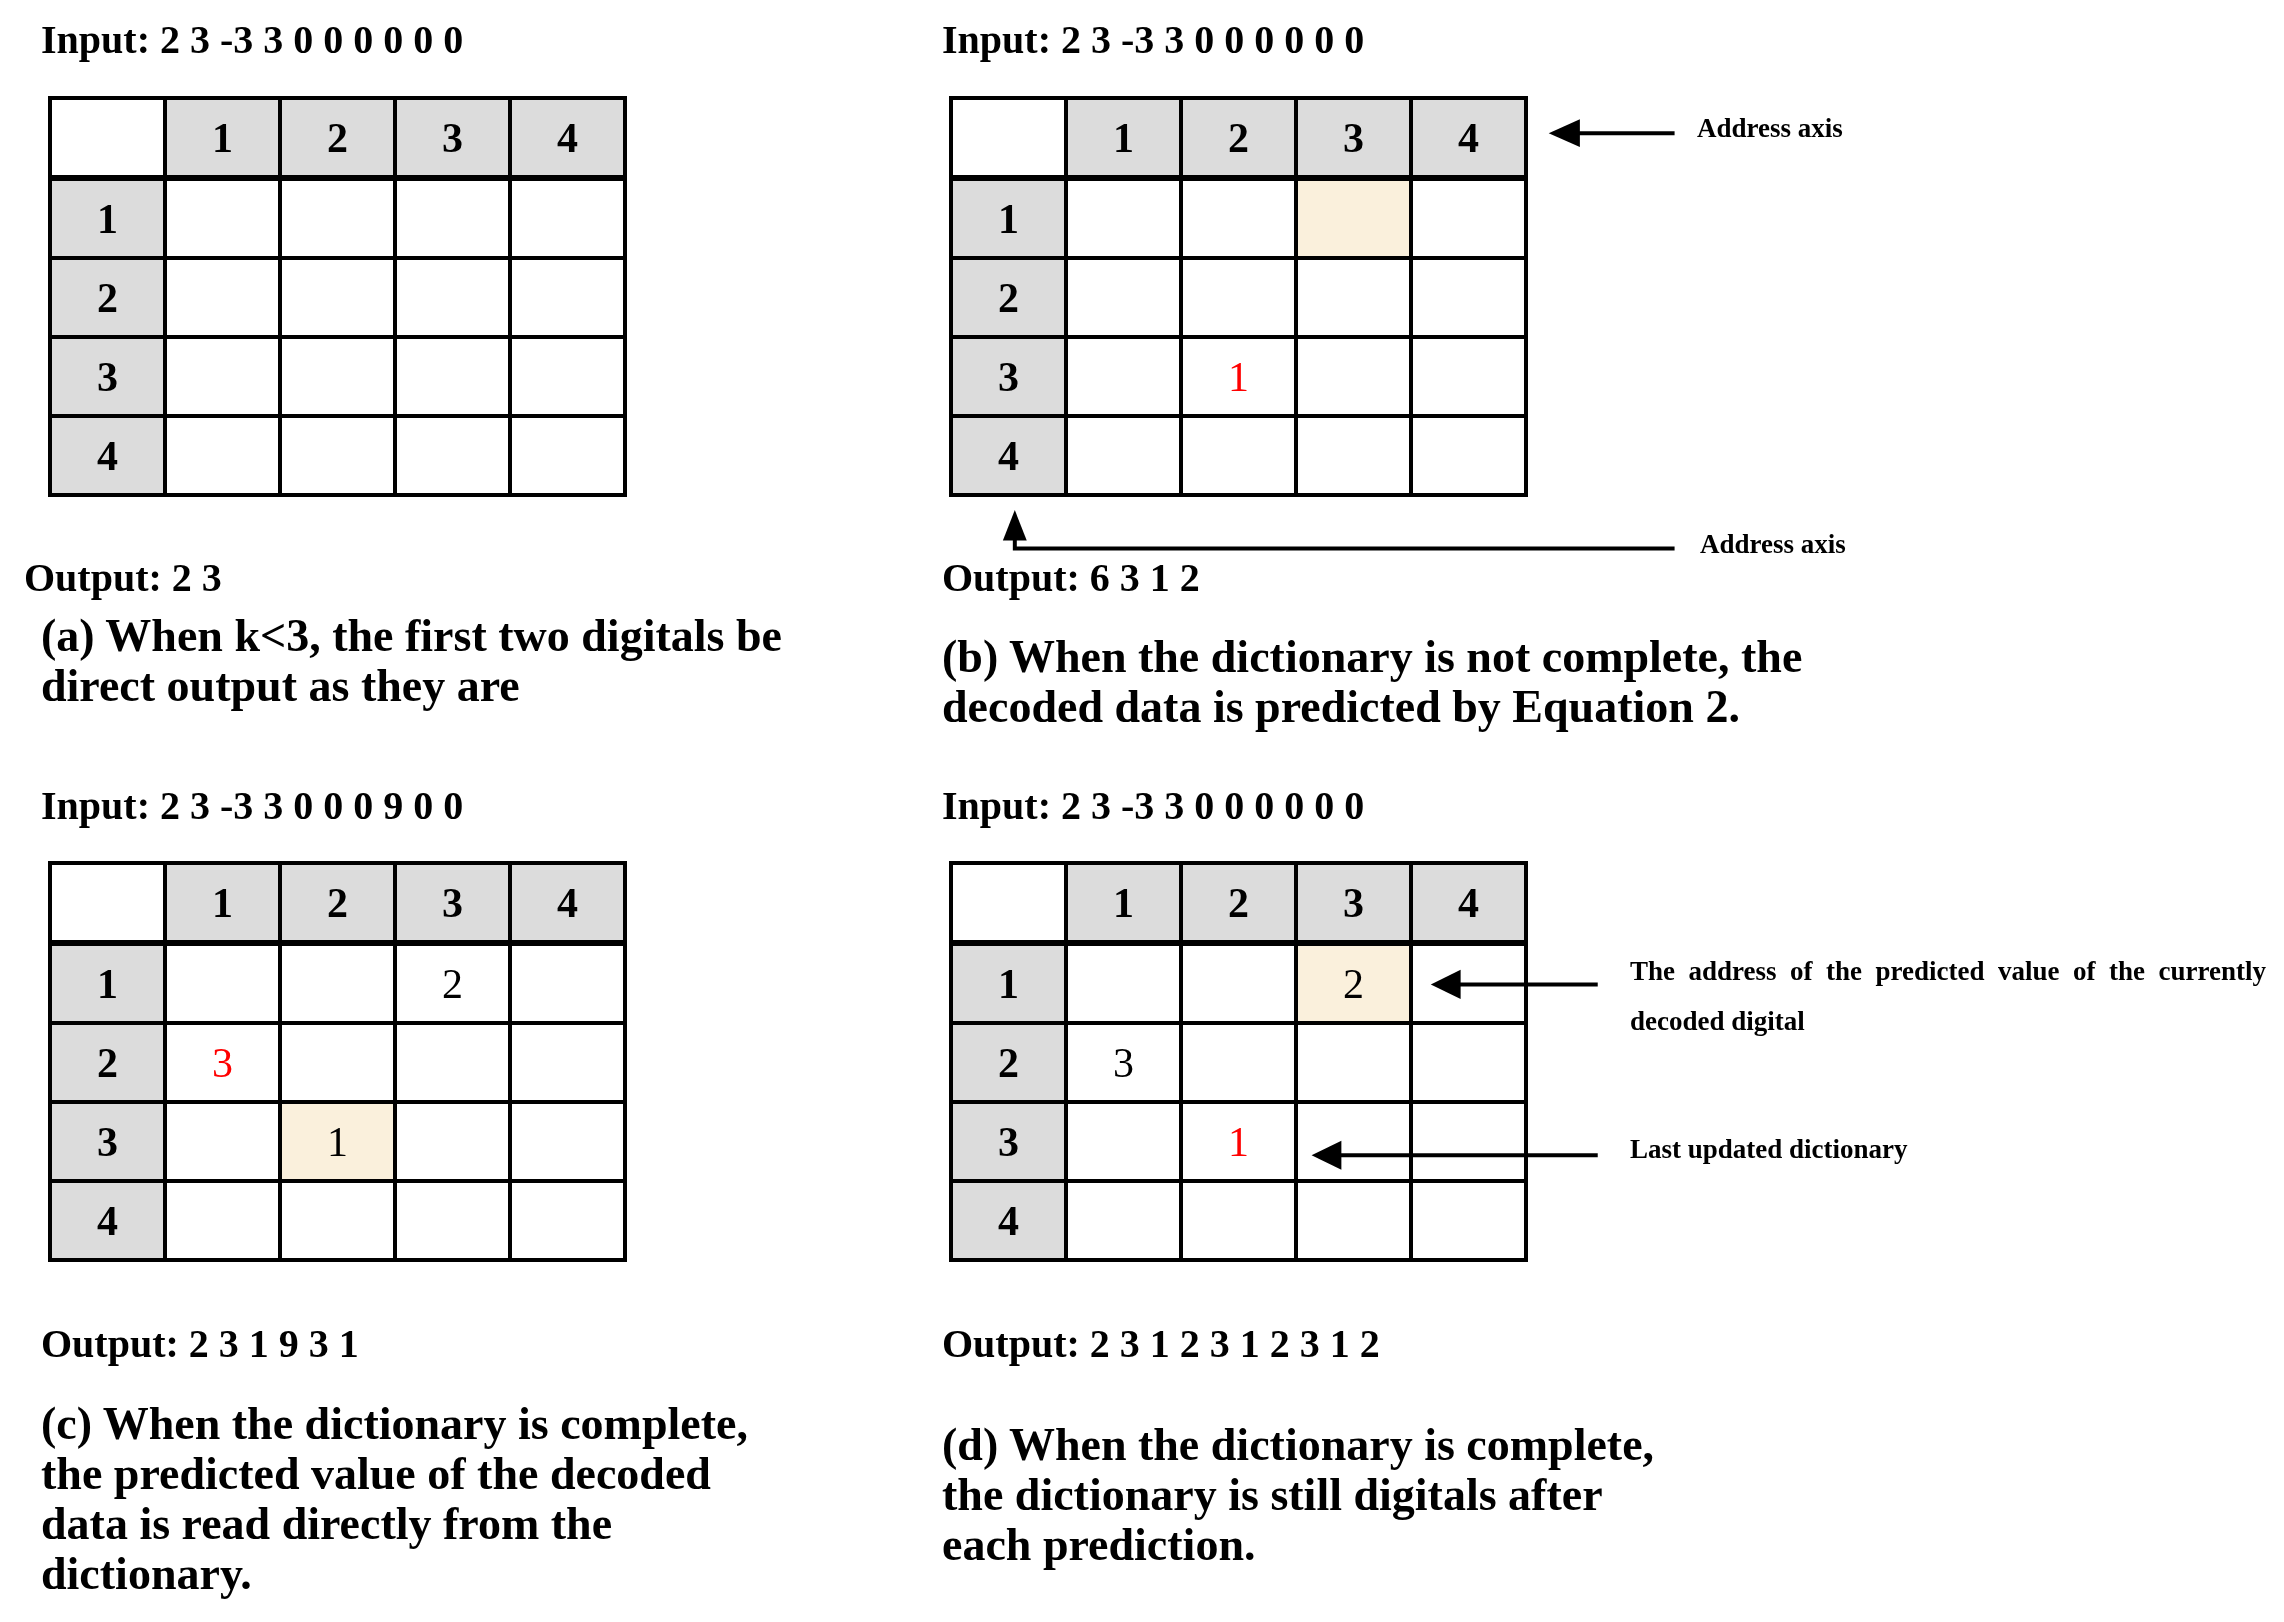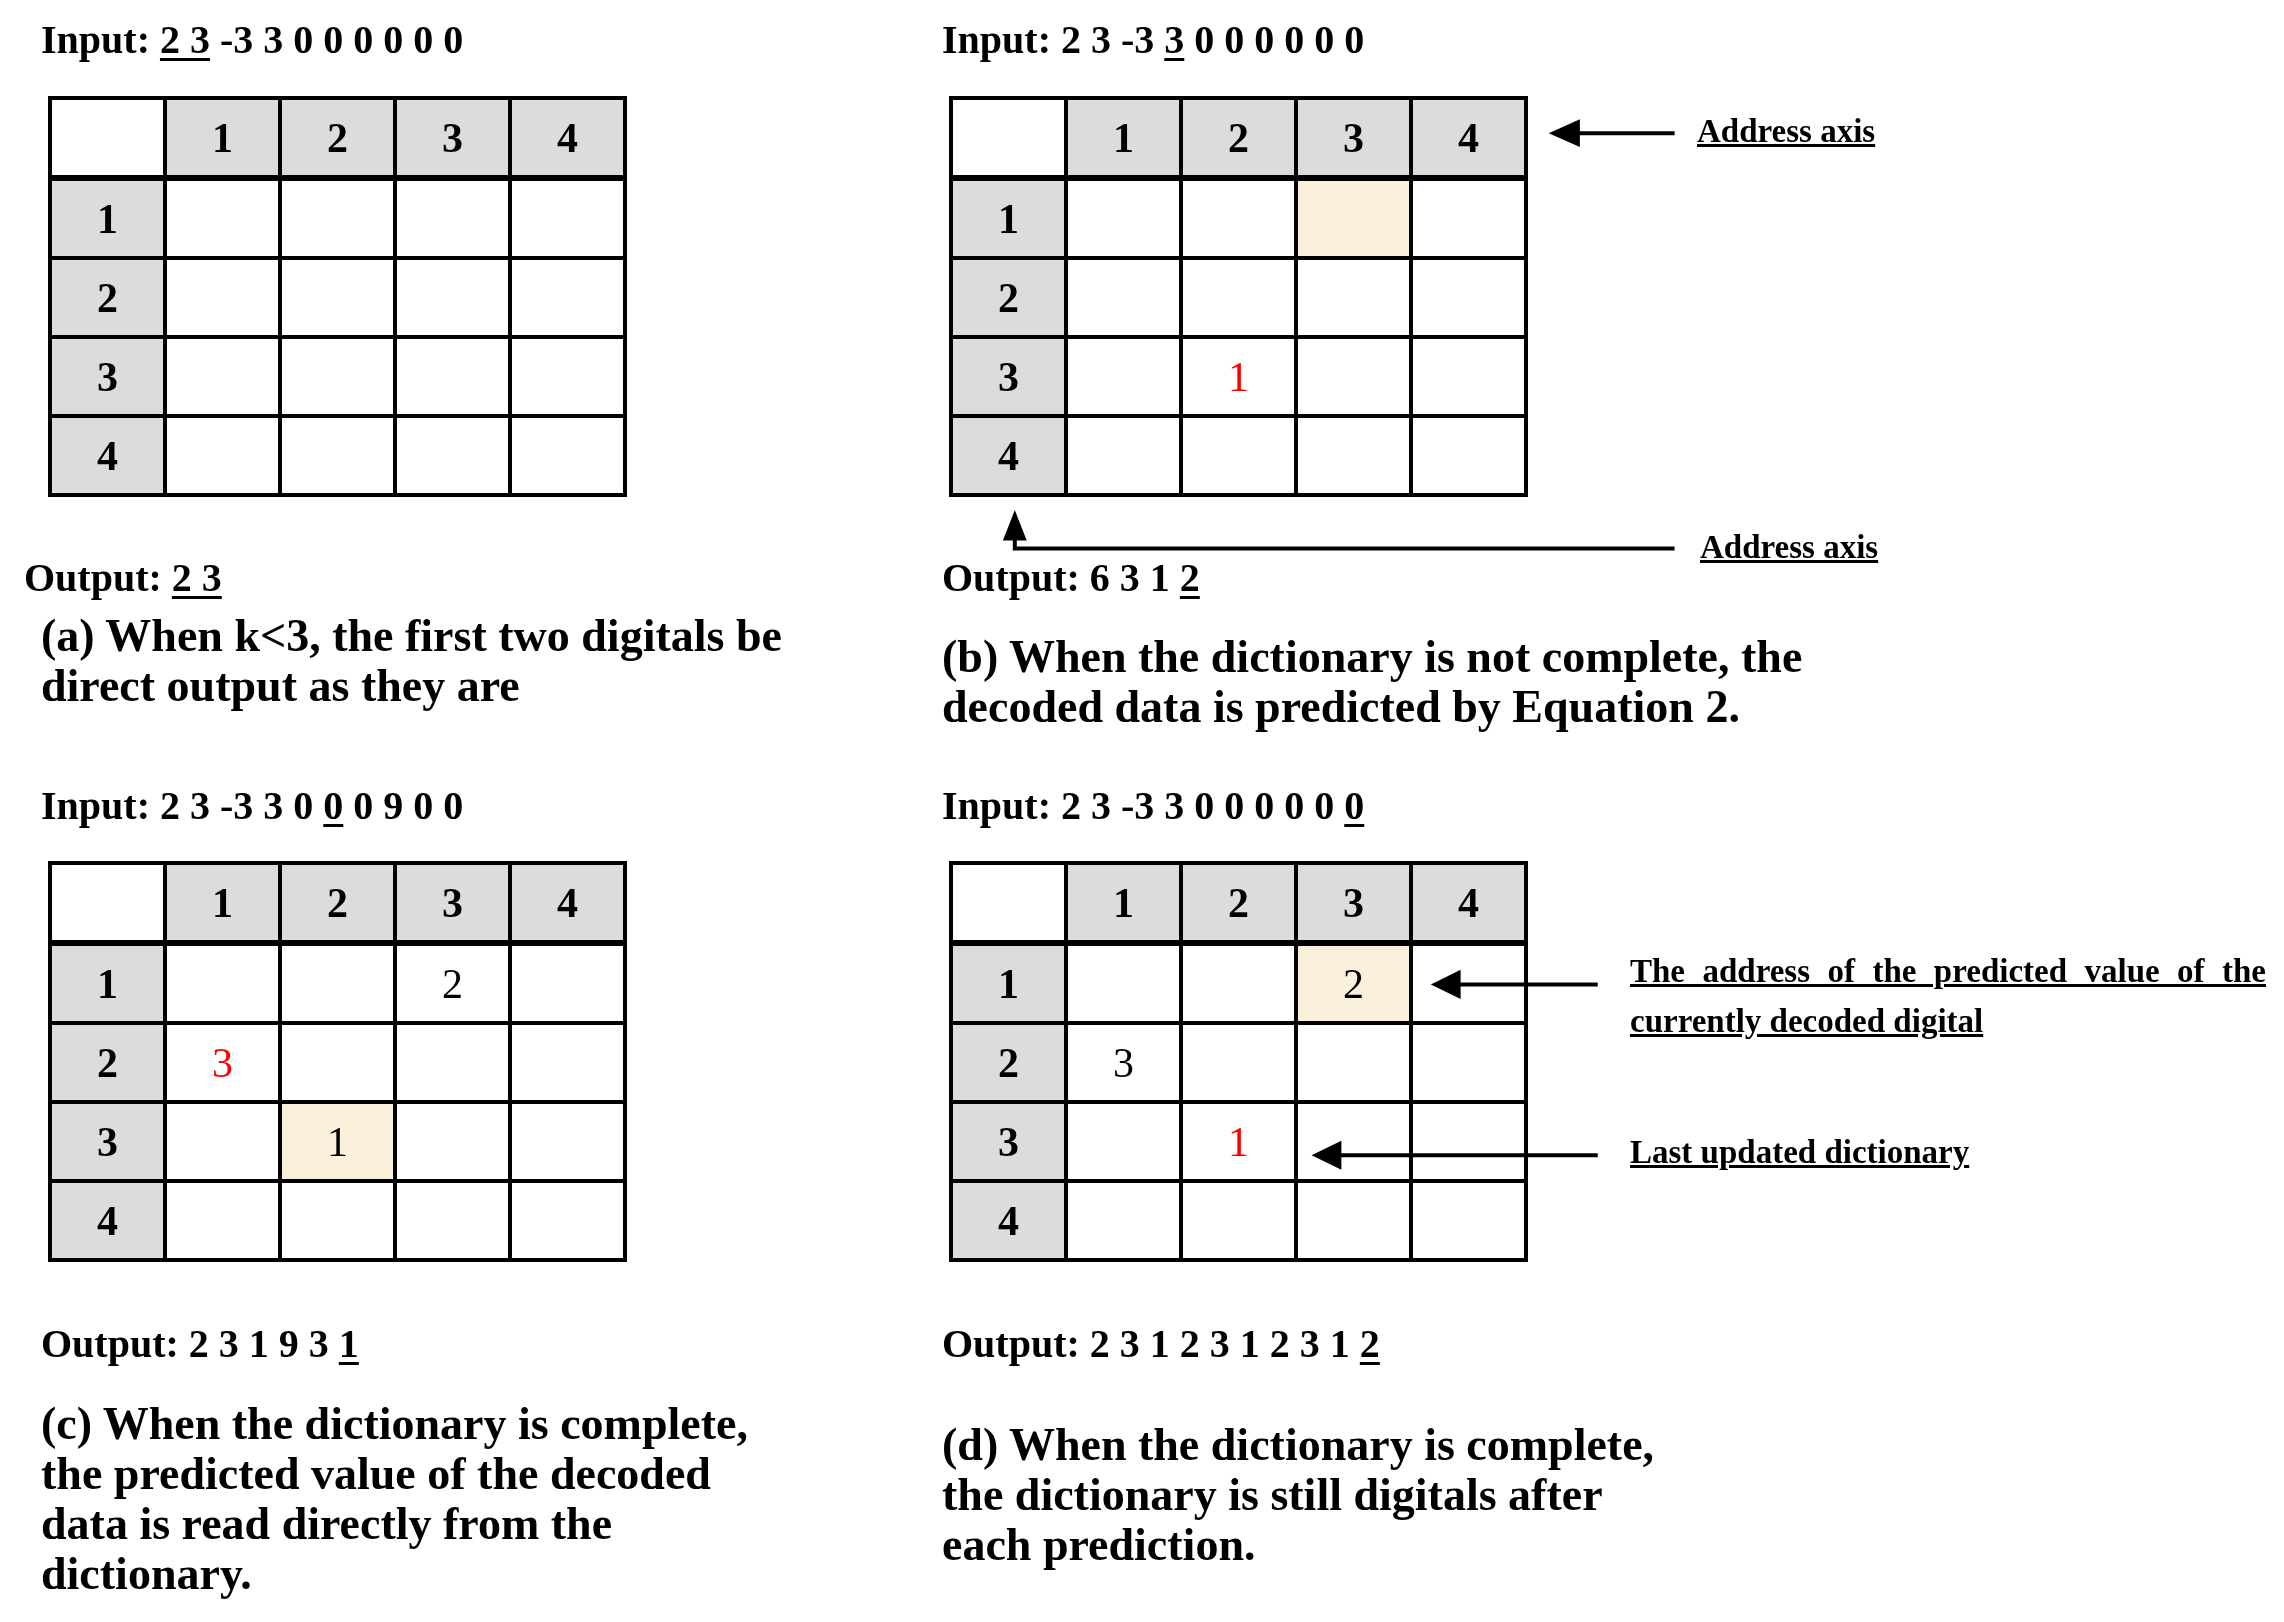--- a/index.html
+++ b/index.html
@@ -1,32 +1,32 @@
 <!DOCTYPE html>
 <html style="font-size:10.6px"><head>
 <meta charset="utf-8">
 <style>
   html,body{margin:0;padding:0;background:#fff;}
   body{width:2284px;height:1623px;position:relative;overflow:hidden;
        font-family:"Liberation Serif","DejaVu Serif",serif;color:#000;}
   .abs{position:absolute;}
   .label{font-size:40px;white-space:nowrap;line-height:1;}
   .label b{font-weight:700;}
-  .u{text-decoration:underline;text-decoration-thickness:3.3px;text-underline-offset:5.3px;margin-top:8px;}
+  .u{text-decoration-thickness:3.3px;text-underline-offset:5.3px;margin-top:8px;}
   .caption{font-size:46px;font-weight:700;line-height:50px;}
   table.dict{position:absolute;border-collapse:collapse;table-layout:fixed;}
   table.dict td{border:4px solid #000;width:111px;height:75px;padding:0;text-align:center;
       vertical-align:middle;font-size:42px;}
   table.dict td.hdr{background:#dcdcdc;font-weight:700;}
   table.dict td.corner{background:#fff;}
   table.dict td.hl{background:#faf0dc;}
   table.dict td.red{color:#ff0000;}
   table.dict tr.head td{border-bottom-width:6.6px;}
   table.dict tr td:first-child{border-right-width:4px;}
-  .annot{font-size:33px;font-weight:700;white-space:nowrap;text-decoration:underline;}
+  .annot{font-size:27px;font-weight:700;white-space:nowrap;}
   .justify{text-align:justify;text-align-last:left;}
 </style>
 </head>
 <body>
 
 <div class="abs label" style="left:41px;top:20px;">
   <b>Input:</b>
   <b class="u">2 3</b>
   <b>-3 3 0 0 0 0 0 0</b>
 </div>

